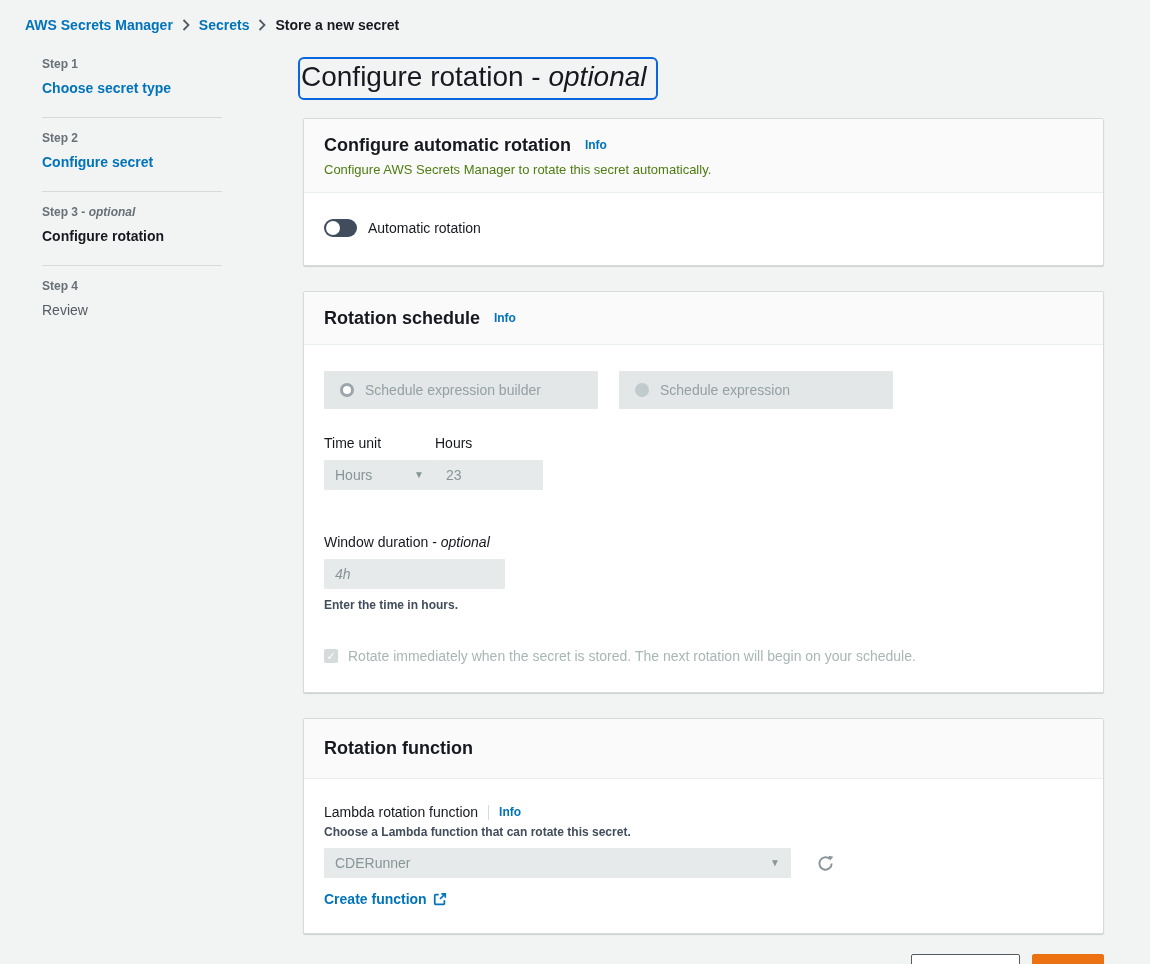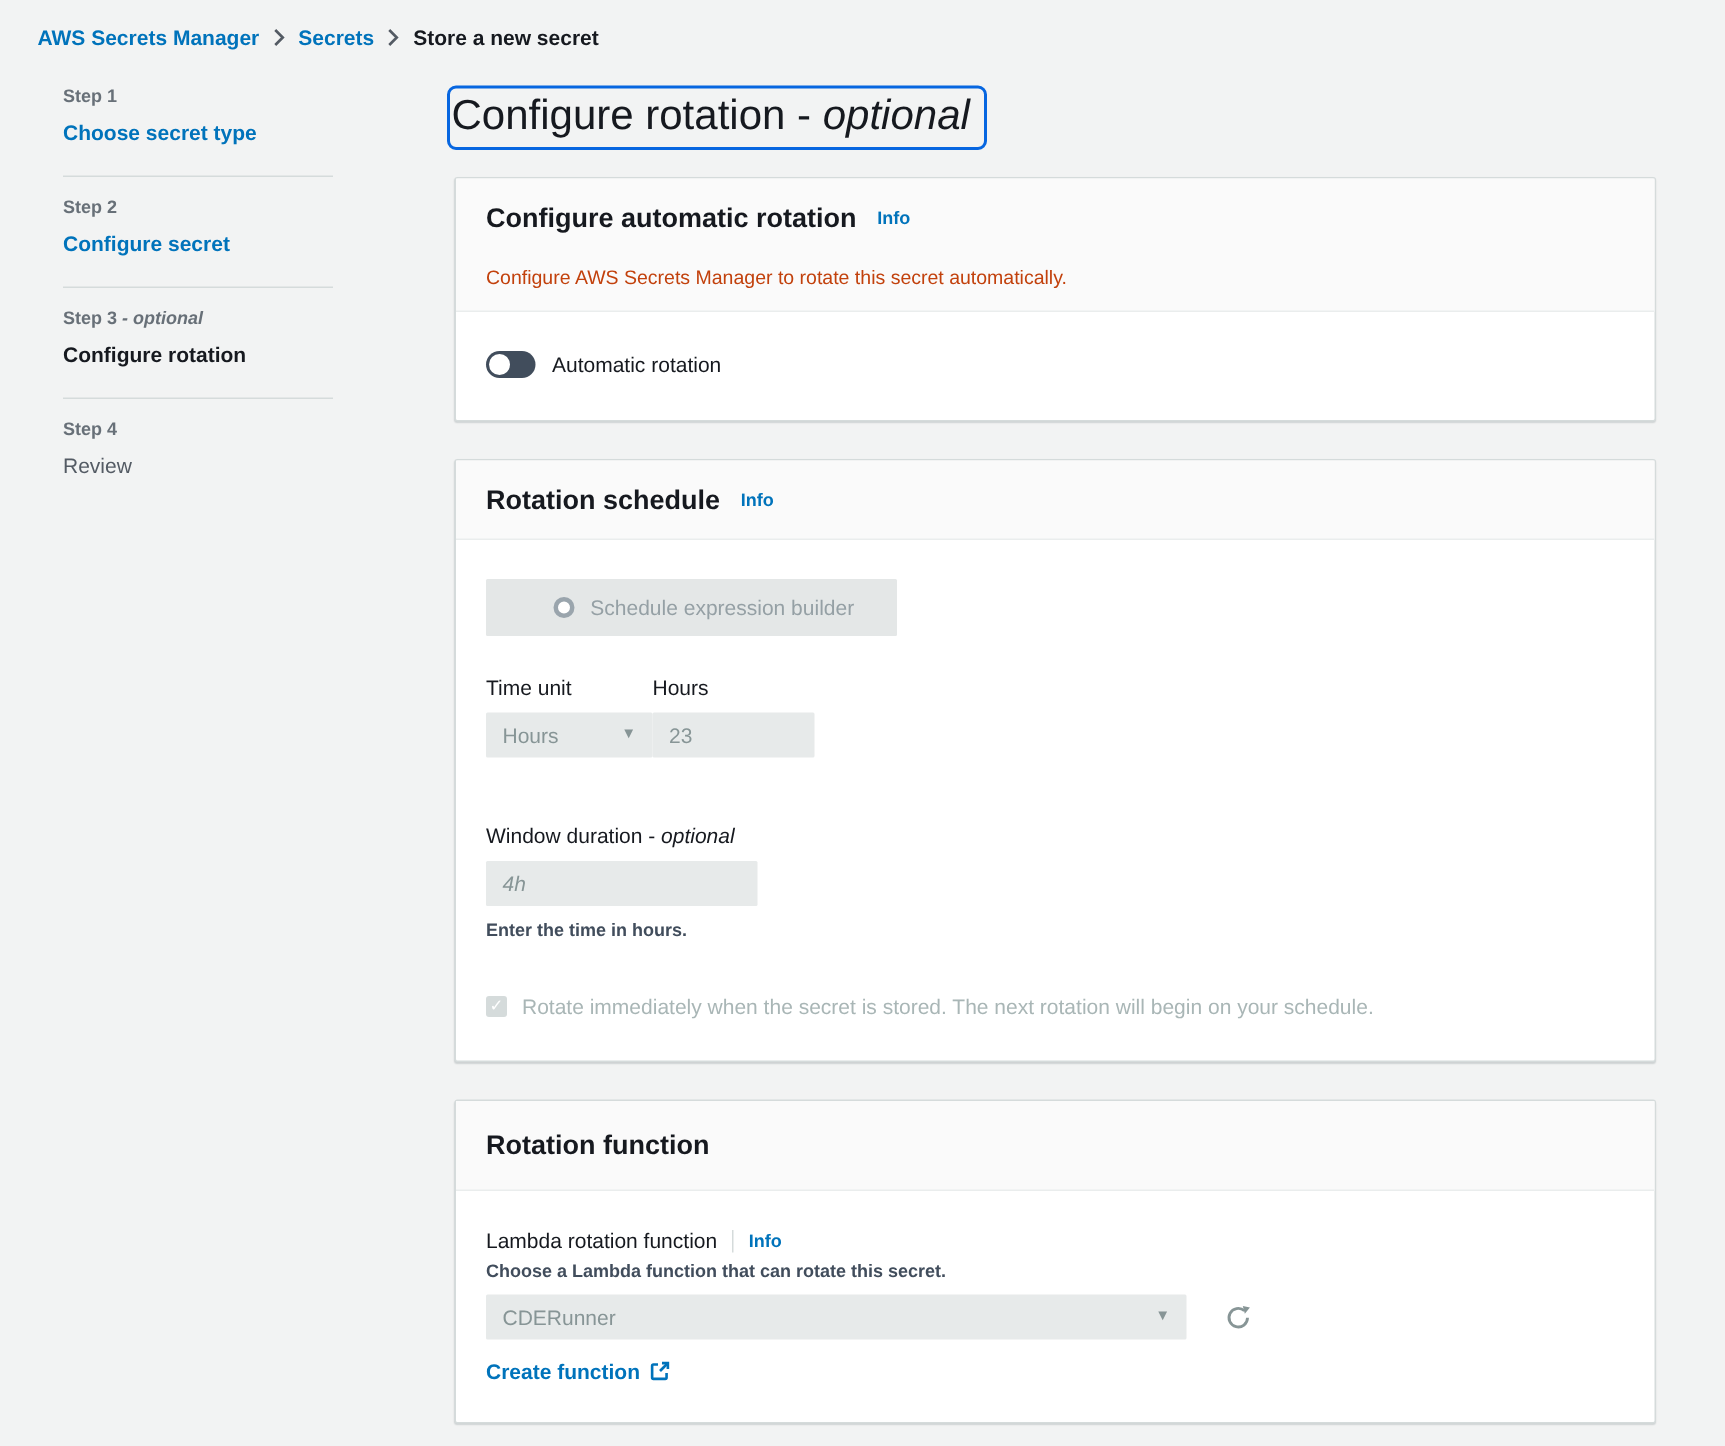--- a/index.html
+++ b/index.html
@@ -39,33 +39,33 @@
   .page-title-box { display: inline-block; border: 2px solid #0766e0; border-radius: 6px; padding: 2px 9px 5px 1px; margin-left: -5px; }
   h1 { margin: 0; font-size: 28px; font-weight: 400; letter-spacing: 0; }
   h1 em, .opt-italic { font-style: italic; }
 
   
   .panel { background: #fff; border: 1px solid #d5dbdb; border-radius: 2px; box-shadow: 0 1px 1px 0 rgba(0,28,36,.15); margin-top: 18px; }
   .panel + .panel { margin-top: 25px; }
   .panel-header { background: #fafafa; border-bottom: 1px solid #eaeded; padding: 16px 20px 15px; }
   .panel-title { display: inline; font-size: 18px; font-weight: 700; color: #16191f; }
   .info-link { color: #0073bb; font-size: 12px; font-weight: 700; margin-left: 10px; vertical-align: 2px; }
-  .panel-desc { font-size: 13px; color: #c2410c; margin-top: 21px; }
+  .panel-desc { font-size: 13px; color: #4d7c0f; margin-top: 6px; }
 
   
   .panel-body { padding: 20px; }
   .toggle-row { display: flex; align-items: center; gap: 11px; padding: 6px 0 8px; }
   .toggle { position: relative; width: 33px; height: 18px; border-radius: 9px; background: #414d5c; cursor: pointer; flex: none; }
   .toggle-knob { position: absolute; left: 2px; top: 2px; width: 14px; height: 14px; border-radius: 50%; background: #fff; }
   .toggle-label { font-size: 14px; color: #16191f; }
 
   
   .schedule-body { padding: 26px 20px 28px; }
   .tiles { display: flex; gap: 21px; }
-  .tile { width: 274px; height: 38px; background: #e4e7e7; border-radius: 1px; display: flex; align-items: center; gap: 11px; padding-left: 16px; font-size: 14px; color: #95a0a5; justify-content: center; }
+  .tile { width: 274px; height: 38px; background: #e4e7e7; border-radius: 1px; display: flex; align-items: center; gap: 11px; padding-left: 16px; font-size: 14px; color: #95a0a5; }
   .radio-on { width: 14px; height: 14px; border-radius: 50%; border: 3px solid #9aa5ad; background: #fff; flex: none; }
   .radio-off { width: 14px; height: 14px; border-radius: 50%; background: #c1cacc; flex: none; }
 
   .field-row { display: flex; margin-top: 26px; }
   .field-label { font-size: 14px; color: #16191f; margin-bottom: 9px; }
   .control-disabled { background: #e7eaea; color: #879596; font-size: 14px; height: 30px; display: flex; align-items: center; padding: 0 11px; border-radius: 1px; }
   .select-ctl { justify-content: space-between; }
   .caret { color: #879596; font-size: 10px; line-height: 1; }
   .w-timeunit { width: 111px; }
   .w-hours { width: 108px; }
@@ -163,20 +163,24 @@
       <div class="panel-header">
         <h2 class="panel-title">Rotation schedule</h2>
         <a class="info-link">Info</a>
       </div>
       <div class="schedule-body">
         <div class="tiles">
           <div class="tile">
             <span class="radio-on"></span>
             <span>Schedule expression builder</span>
           </div>
+          <div class="tile">
+            <span class="radio-off"></span>
+            <span>Schedule expression</span>
+          </div>
         </div>
 
         <div class="field-row">
           <div>
             <div class="field-label">Time unit</div>
             <div class="control-disabled select-ctl w-timeunit">
               <span>Hours</span>
               <span class="caret">▼</span>
             </div>
           </div>

